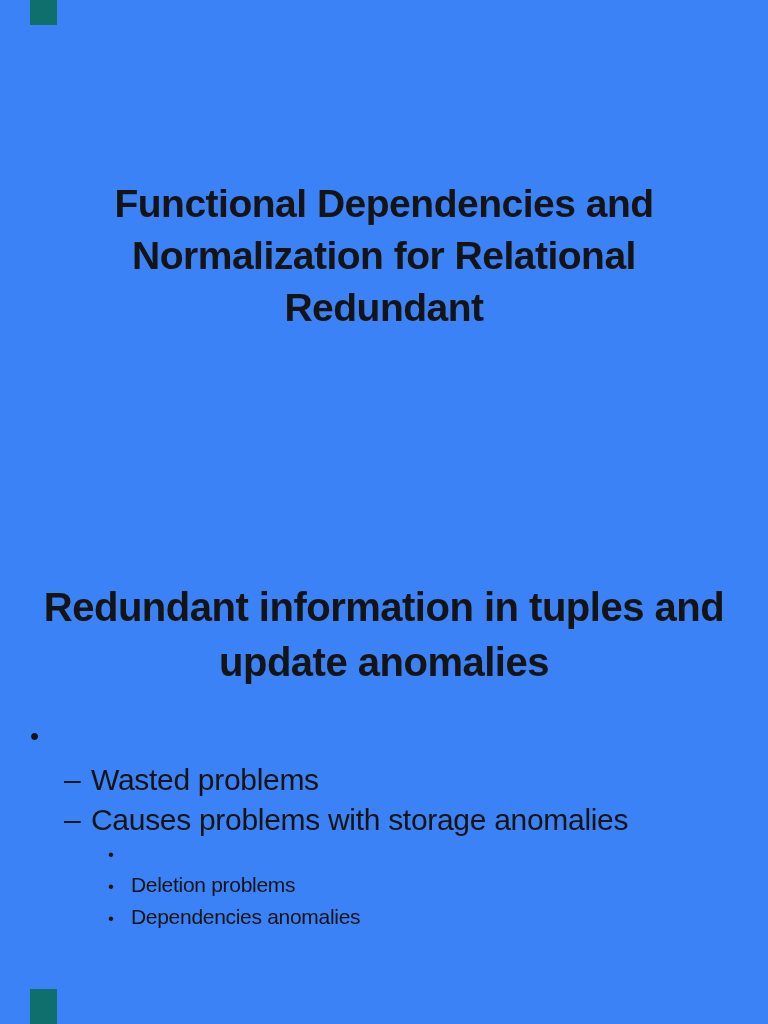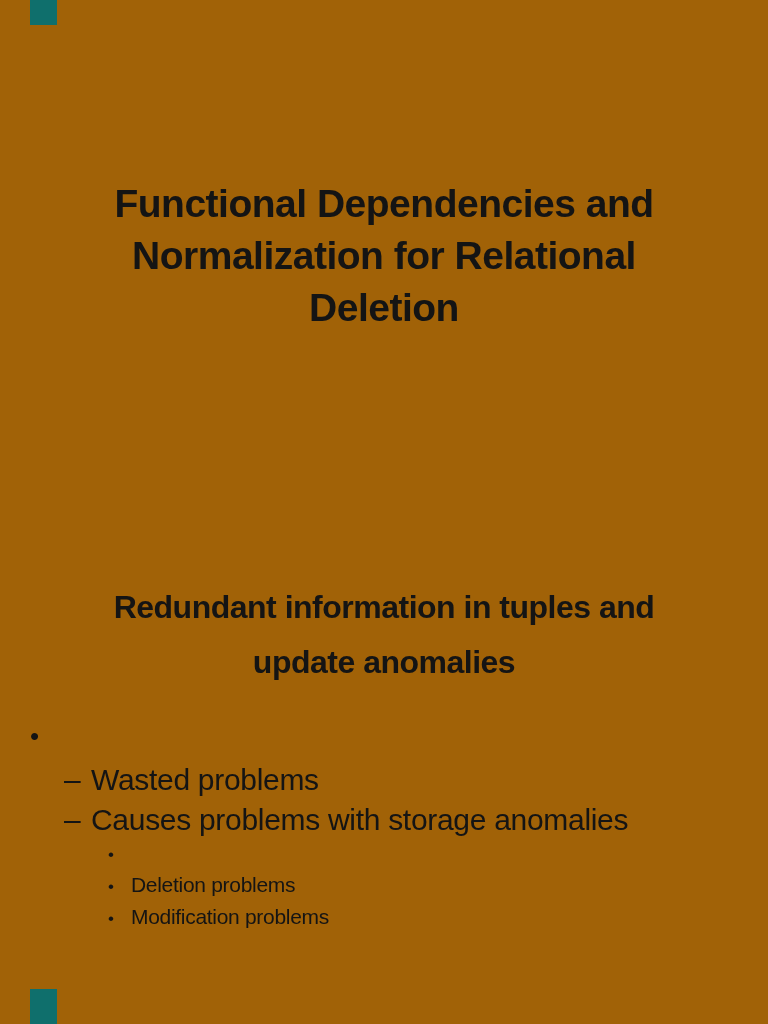--- a/index.html
+++ b/index.html
@@ -41,21 +41,21 @@
   .slide-title .line { display: block; }
 
   
   .section-heading {
     position: absolute;
     top: 580px;
     left: 0;
     right: 0;
     text-align: center;
     font-weight: bold;
-    font-size: 32px;
+    font-size: 40px;
     line-height: 55px;
     letter-spacing: -0.5px;
   }
   .section-heading .line { display: block; }
 
   
   .bullet-area {
     position: absolute;
     top: 712px;
     left: 0;
@@ -83,30 +83,30 @@
     line-height: 30px;
     padding-left: 108px;
   }
   .row.l3 .glyph { width: 23px; flex: 0 0 23px; font-size: 17px; }
 
   .glyph { display: inline-block; }
 </style>
 </head>
 <body>
 
-<div class="page" style="background: #a16207; color: rgb(20, 20, 20);">
+<div class="page" style="background: #3b82f6; color: rgb(20, 20, 20);">
 
   <div class="edge-marker top" style="background: rgb(15, 111, 108);"></div>
 
   <div class="edge-marker bottom" style="background: rgb(15, 111, 108);"></div>
 
   <div class="slide-title">
     <span class="line">Functional Dependencies and</span>
     <span class="line">Normalization for Relational</span>
-    <span class="line">Deletion</span>
+    <span class="line">Redundant</span>
   </div>
 
   <div class="section-heading">
     <span class="line">Redundant information in tuples and</span>
     <span class="line">update anomalies</span>
   </div>
 
   <div class="bullet-area">
 
     <div class="row l1">
@@ -127,17 +127,17 @@
       <span class="glyph">•</span>
     </div>
 
     <div class="row l3">
       <span class="glyph">•</span>
       <span class="text">Deletion problems</span>
     </div>
 
     <div class="row l3">
       <span class="glyph">•</span>
-      <span class="text">Modification problems</span>
+      <span class="text">Dependencies anomalies</span>
     </div>
 
   </div>
 </div>
 
 </body></html>

